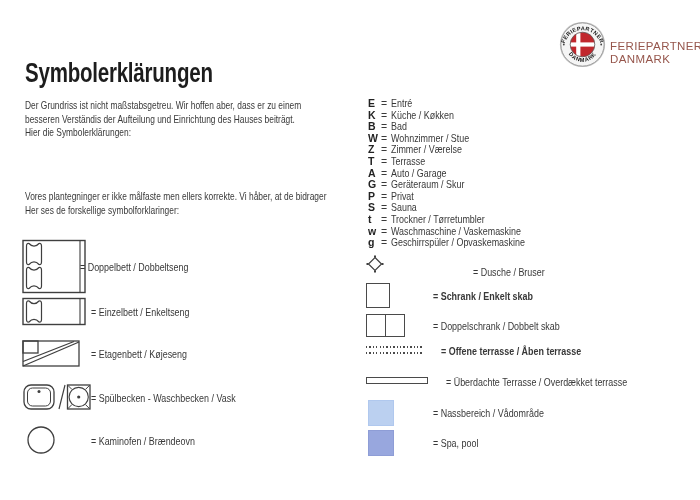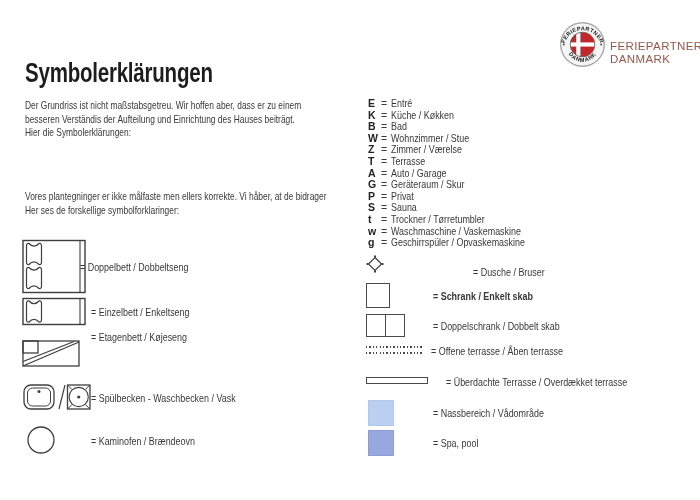--- a/index.html
+++ b/index.html
@@ -116,21 +116,21 @@
   </div>
 
   <div class="abs" style="left:22px; top:340px;">
     <svg width="59" height="28" viewBox="0 0 59 28" fill="none" stroke="#3f3f3f" stroke-width="1.3">
       <rect x="1" y="1" width="56" height="25"></rect>
       <rect x="1" y="1" width="15" height="12"></rect>
       <line x1="1" y1="26" x2="57" y2="2"></line>
       <line x1="1" y1="21.5" x2="52" y2="1.5"></line>
     </svg>
   </div>
-  <div class="lbl abs" style="left:91px; top:331px;">
+  <div class="lbl abs" style="left:91px; top:348px;">
     <span class="cx85">= Etagenbett / Køjeseng</span>
   </div>
 
   <div class="abs" style="left:23px; top:383px;">
     <svg width="68" height="28" viewBox="0 0 68 28" fill="none" stroke="#3f3f3f" stroke-width="1.3">
       <rect x="1" y="2" width="30" height="24" rx="7"></rect>
       <rect x="4.5" y="5" width="23" height="18" rx="5" stroke-width="1"></rect>
       <circle cx="16" cy="8.5" r="1.5" fill="#3f3f3f" stroke="none"></circle>
       <line x1="36" y1="26" x2="42" y2="2" stroke-width="1.1"></line>
       <rect x="44.5" y="2" width="22.5" height="24"></rect>
@@ -246,21 +246,21 @@
     <div class="half"></div>
   </div>
   <div class="lbl abs" style="left:433px; top:320px;">
     <span class="cx85">= Doppelschrank / Dobbelt skab</span>
   </div>
 
   <div class="abs dots" style="left:366px; top:346px;">
     <div class="dotrow"></div>
     <div class="dotrow"></div>
   </div>
-  <div class="lbl abs" style="left:431px; top:345px;">
+  <div class="lbl abs" style="left:441px; top:345px;font-weight:bold;">
     <span class="cx85">= Offene terrasse / Åben terrasse</span>
   </div>
 
   <div class="abs bar" style="left:366px; top:377px;"></div>
   <div class="lbl abs" style="left:433px; top:376px;margin-left:13px;">
     <span class="cx85">= Überdachte Terrasse / Overdækket terrasse</span>
   </div>
 
   <div class="abs swatch wet" style="left:368px; top:400px;"></div>
   <div class="lbl abs" style="left:433px; top:407px;">

